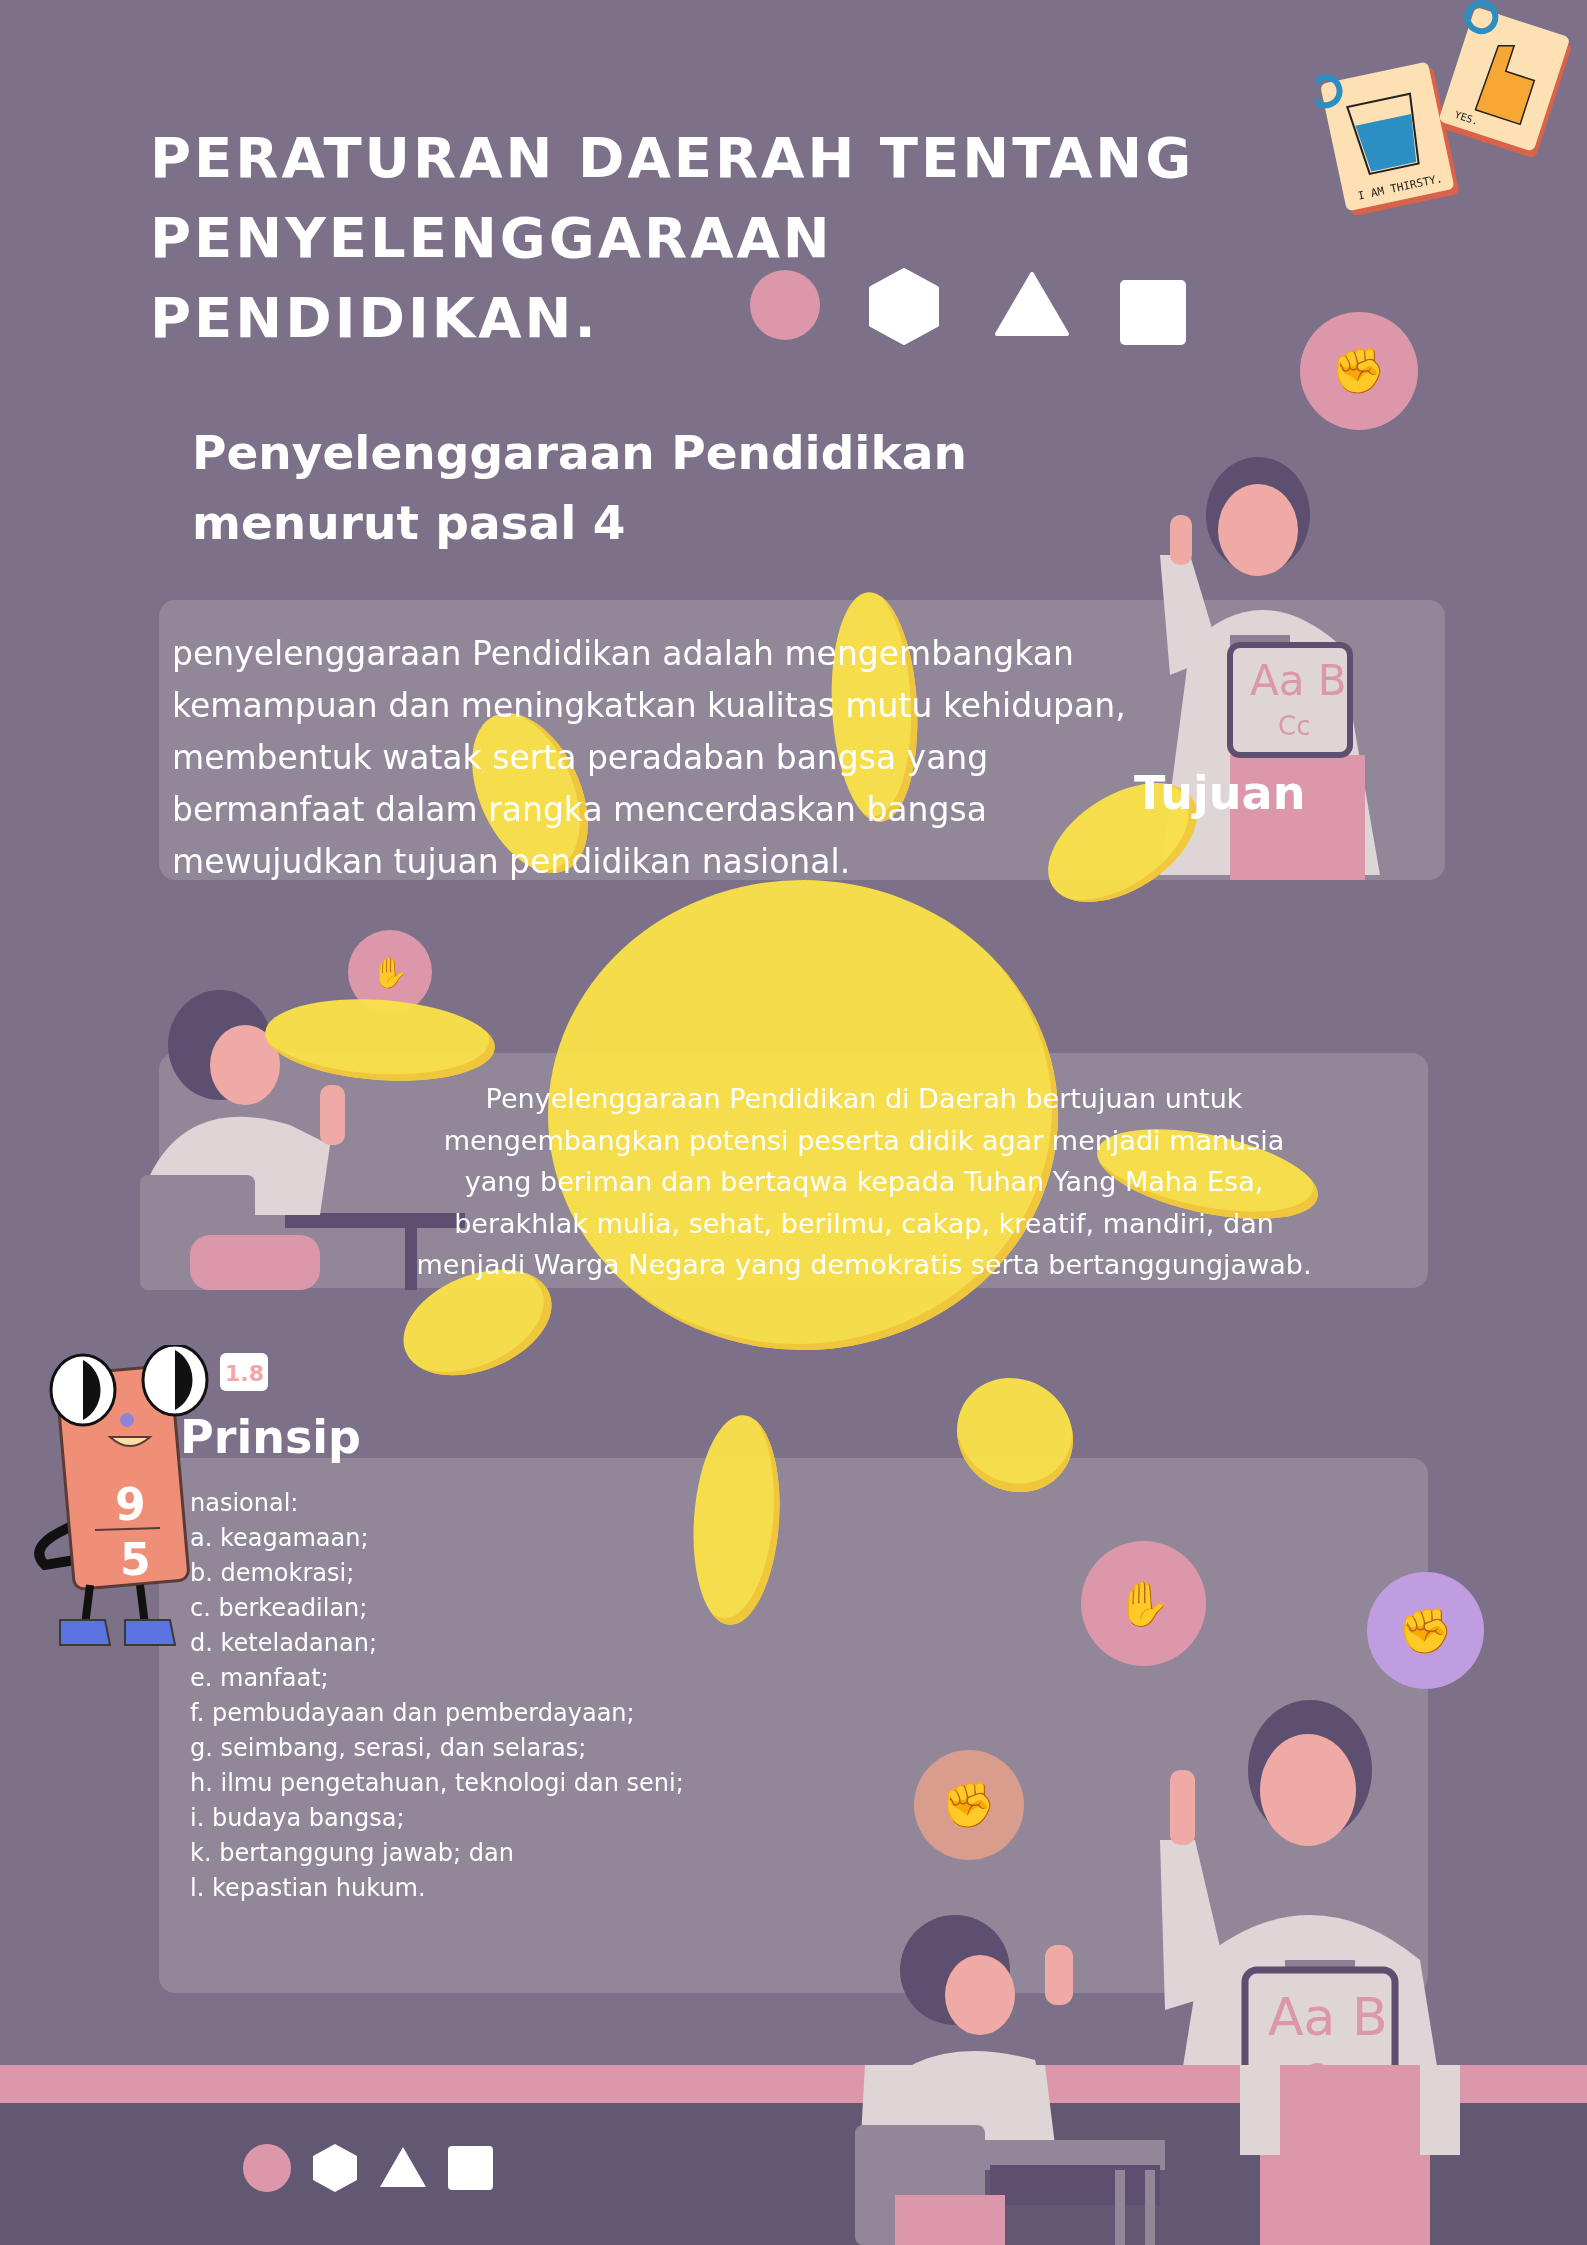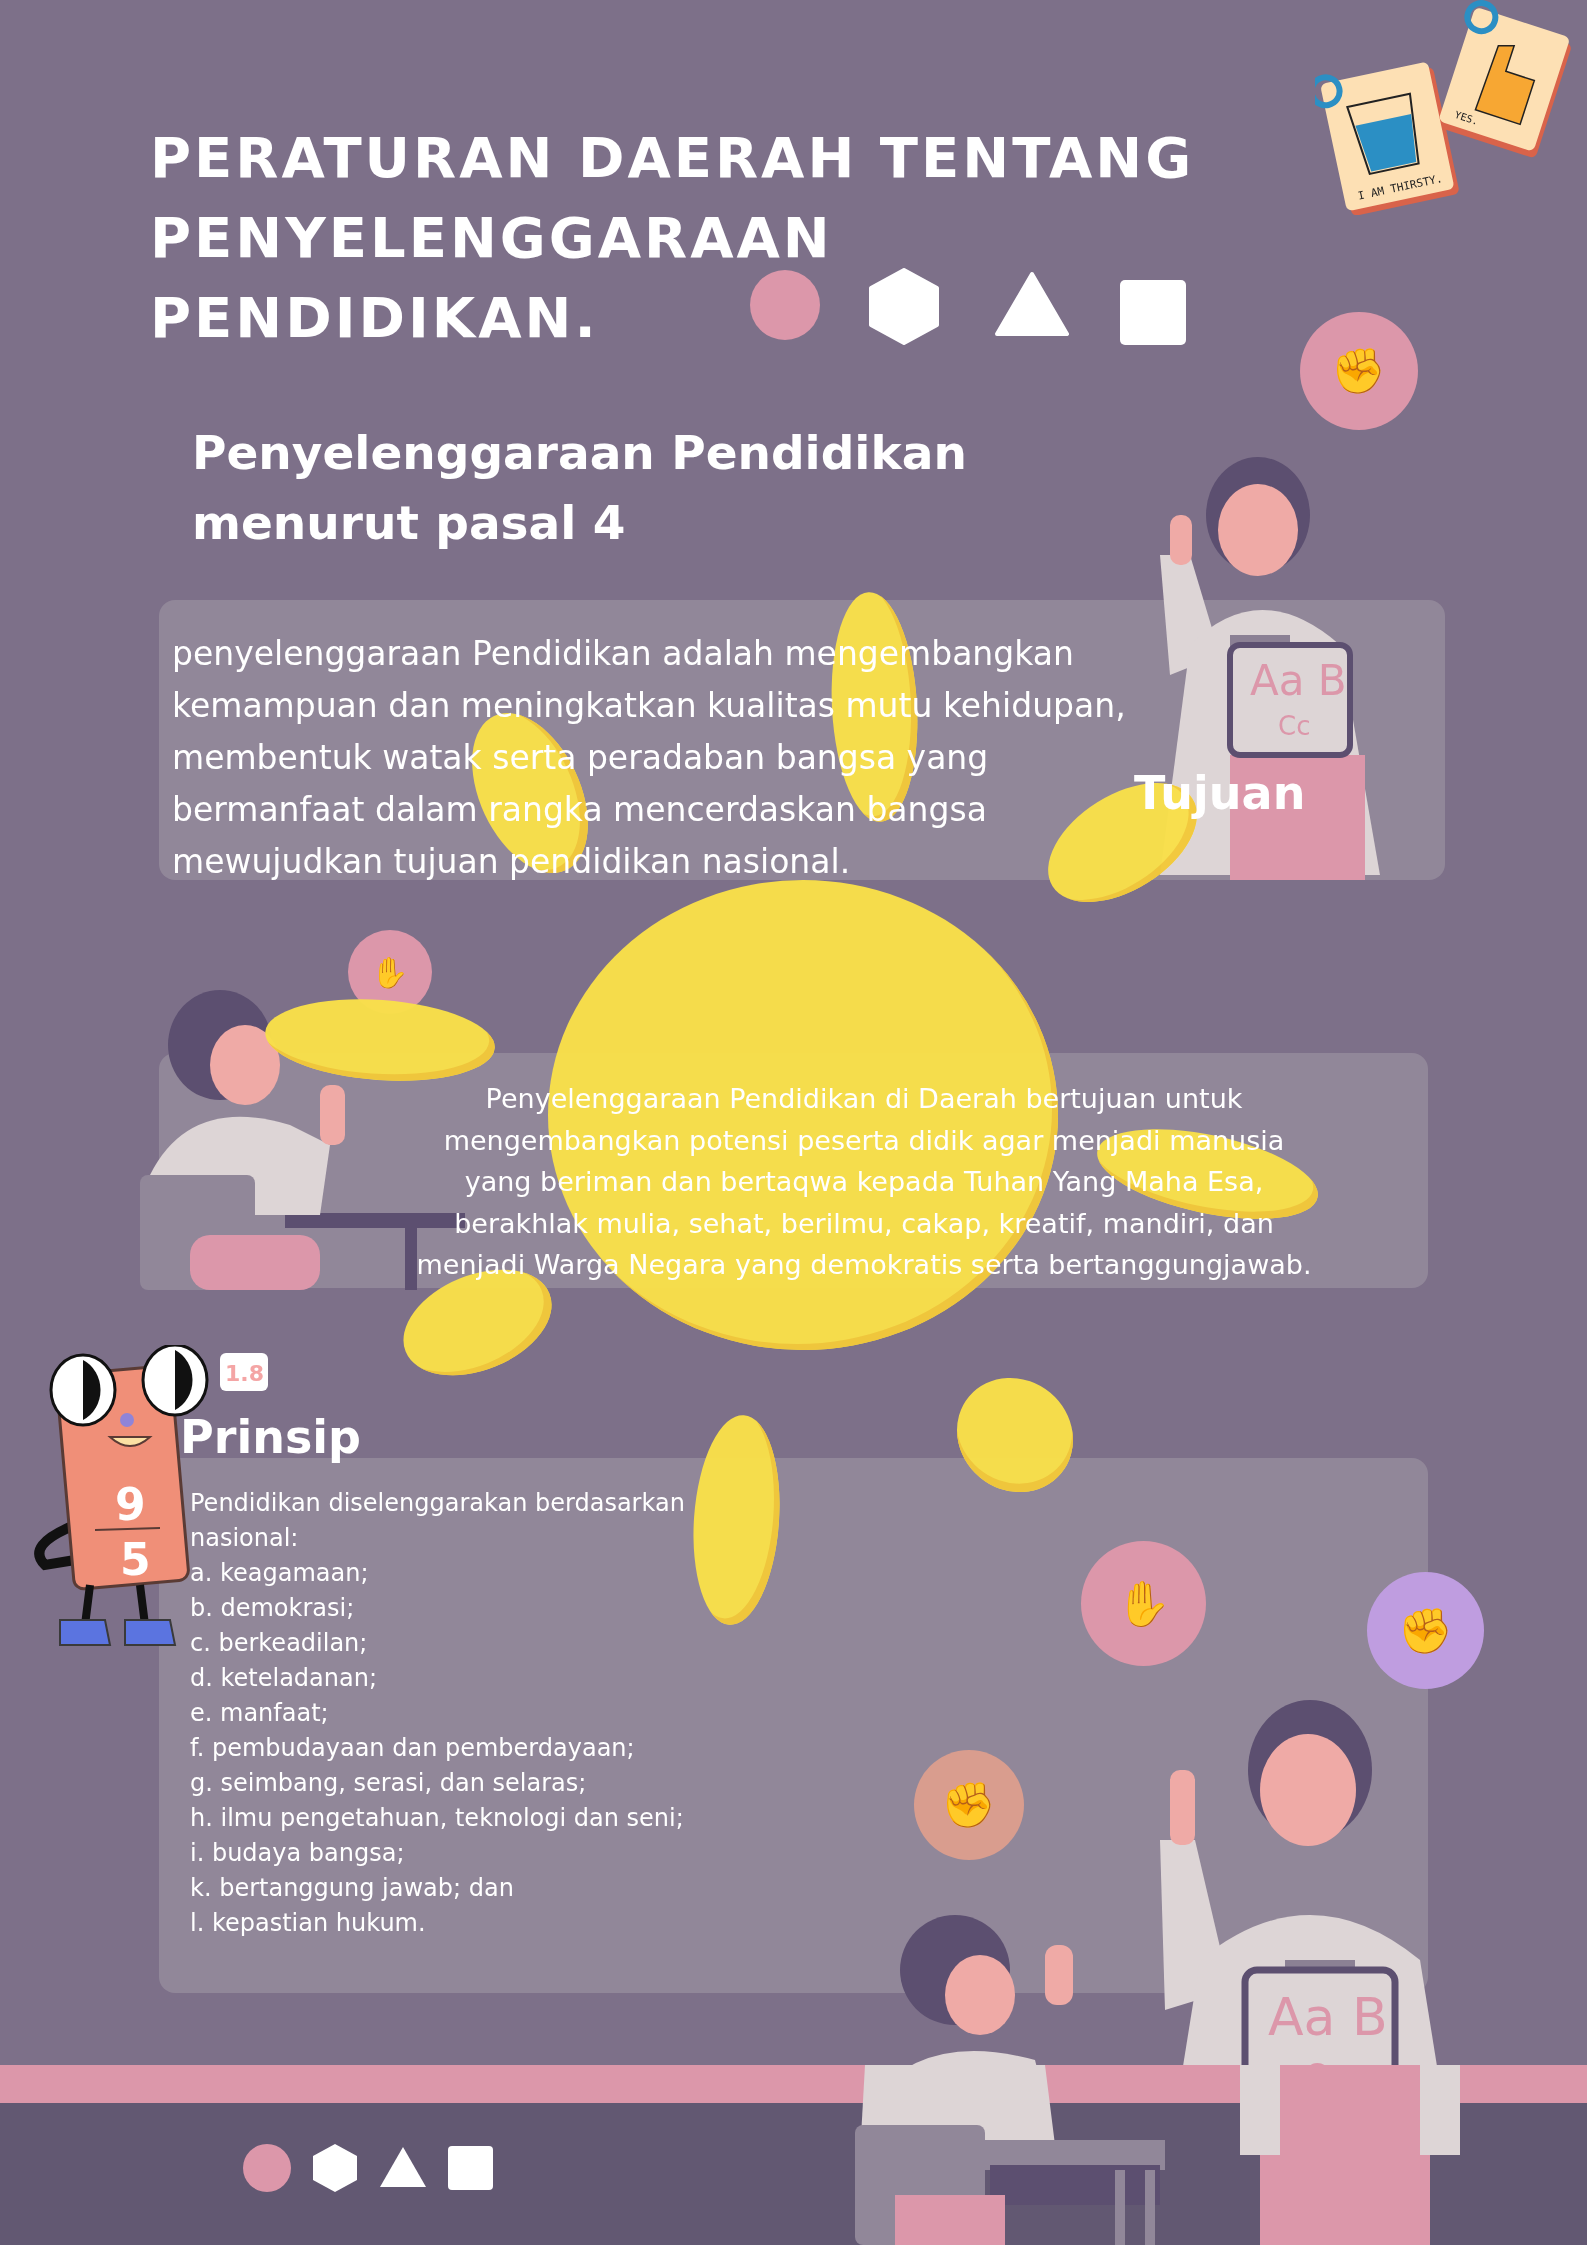--- a/index.html
+++ b/index.html
@@ -170,21 +170,20 @@
   <text x="210" y="36" font-size="22" font-weight="bold" fill="#f4a5a5" font-family="DejaVu Sans, sans-serif">1.8</text>
   <line x1="75" y1="240" x2="70" y2="280" stroke="#111" stroke-width="8"></line>
   <line x1="125" y1="240" x2="130" y2="280" stroke="#111" stroke-width="8"></line>
   <path d="M45 275 L90 275 L95 300 L45 300 Z" fill="#5b74e0" stroke="#3a3a3a" stroke-width="2"></path>
   <path d="M110 275 L155 275 L160 300 L110 300 Z" fill="#5b74e0" stroke="#3a3a3a" stroke-width="2"></path>
 </svg>
 
 <div class="abs heading" style="left:180px;top:1362px;margin-top:48px;">Prinsip</div>
 
 <div class="abs p3">
-  <div>Pendidikan diselenggarakan berdasarkan</div>
   <div>nasional:</div>
   <div>a. keagamaan;</div>
   <div>b. demokrasi;</div>
   <div>c. berkeadilan;</div>
   <div>d. keteladanan;</div>
   <div>e. manfaat;</div>
   <div>f. pembudayaan dan pemberdayaan;</div>
   <div>g. seimbang, serasi, dan selaras;</div>
   <div>h. ilmu pengetahuan, teknologi dan seni;</div>
   <div>i. budaya bangsa;</div>

